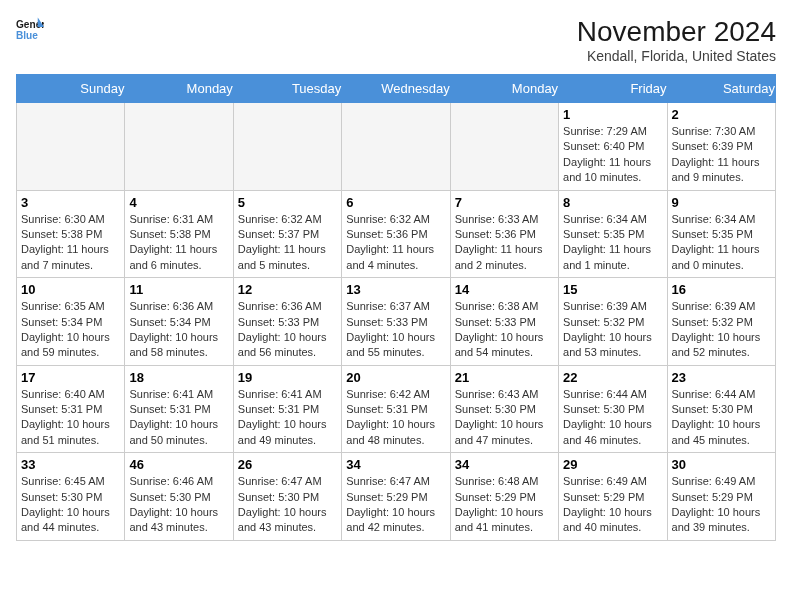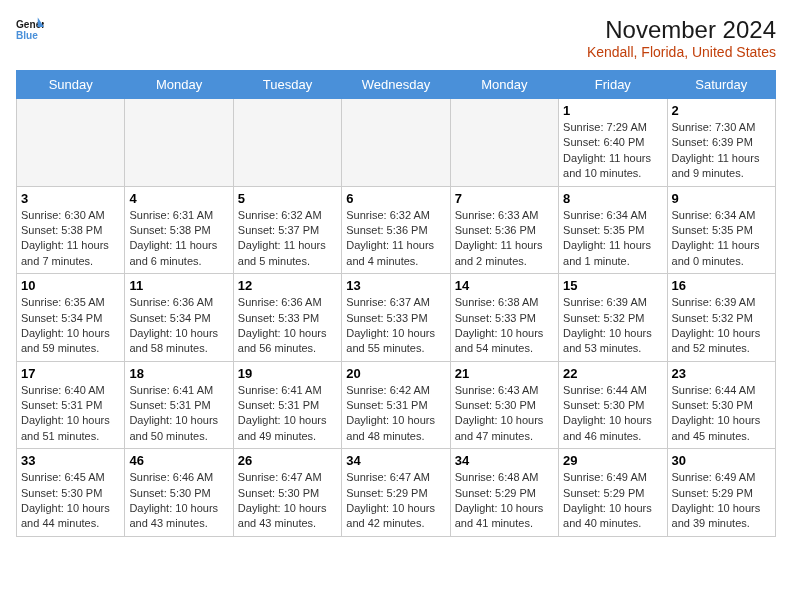--- a/index.html
+++ b/index.html
@@ -22,38 +22,38 @@
       gap: 4px;
     }
     .logo-icon {
       width: 28px;
       height: 28px;
     }
     .title-area {
       text-align: right;
     }
     .month-title {
-      font-size: 24px;
+      font-size: 28px;
       font-weight: normal;
       color: #1a1a1a;
     }
     .location {
       font-size: 14px;
-      color: #c2410c;
+      color: #404040;
     }
     .calendar {
       width: 100%;
       border-collapse: collapse;
       font-size: 11px;
     }
     .calendar th {
       background: #4a90d9;
       color: #fff;
       padding: 6px 0;
-      text-align: center;
+      text-align: right;
       font-size: 13px;
       font-weight: normal;
       border: 1px solid #4a90d9;
     }
     .calendar td {
       border: 1px solid #ccc;
       vertical-align: top;
       padding: 4px;
       width: calc(100% / 7);
       height: 82px;

